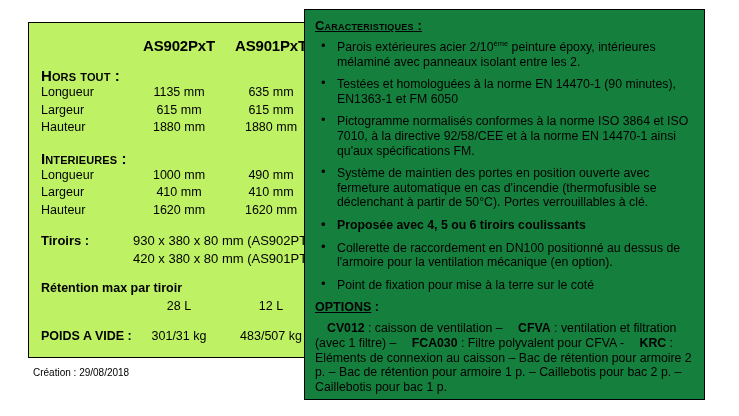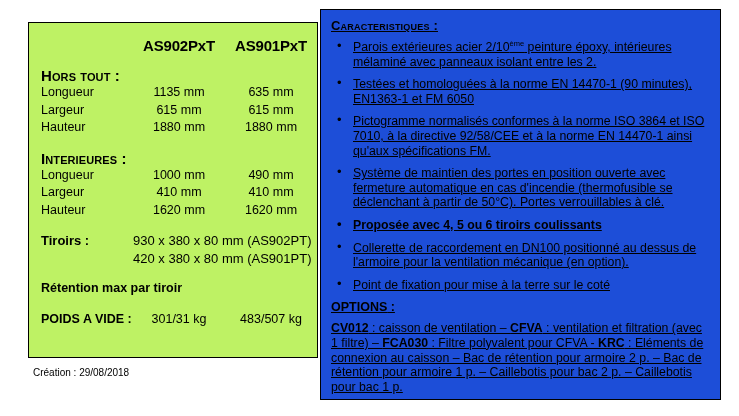--- a/index.html
+++ b/index.html
@@ -136,29 +136,28 @@
     position: absolute;
     left: 33px;
     top: 366px;
     font-size: 10px;
     line-height: 14px;
   }
 
   
   #features-box {
     position: absolute;
-    left: 320px;
+    left: 304px;
     top: 9px;
     width: 401px;
     height: 391px;
     border: 1px solid #000;
     box-sizing: border-box;
-    background: #1d4ed8;
+    background: #15803d;
     padding: 8px 9px 6px 10px;
-    text-decoration: underline;
   }
 
   .panel-title {
     font-weight: bold;
     font-size: 13px;
     font-variant: small-caps;
     text-decoration: underline;
     letter-spacing: 0.2px;
     margin-bottom: 7px;
     display: block;
@@ -204,21 +203,21 @@
     display: block;
   }
   #options-title .u {
     text-decoration: underline;
   }
 
   #options-text {
     font-size: 12.3px;
     line-height: 14.6px;
   }
-  #options-text b { font-weight: bold; }
+  #options-text b { font-weight: bold; margin-left: 12px; }
 </style>
 </head>
 <body>
 
 <div id="spec-box">
   <div class="spec-inner">
 
     <div id="model-header">
       <div class="lbl"></div>
       <div class="c1">AS902PxT</div>
@@ -270,20 +269,25 @@
       <div class="val">930 x 380 x 80 mm (AS902PT)</div>
     </div>
     <div class="tiroirs-row">
       <div class="lbl"></div>
       <div class="val">420 x 380 x 80 mm (AS901PT)</div>
     </div>
 
     <div class="block-gap"></div>
 
     <div class="bold-head">Rétention max par tiroir</div>
+    <div class="row">
+      <div class="lbl"></div>
+      <div class="c1">28 L</div>
+      <div class="c2">12 L</div>
+    </div>
 
     <div class="block-gap"></div>
 
     <div class="poids-row">
       <div class="lbl">POIDS A VIDE :</div>
       <div class="c1">301/31 kg</div>
       <div class="c2">483/507 kg</div>
     </div>
 
   </div>

